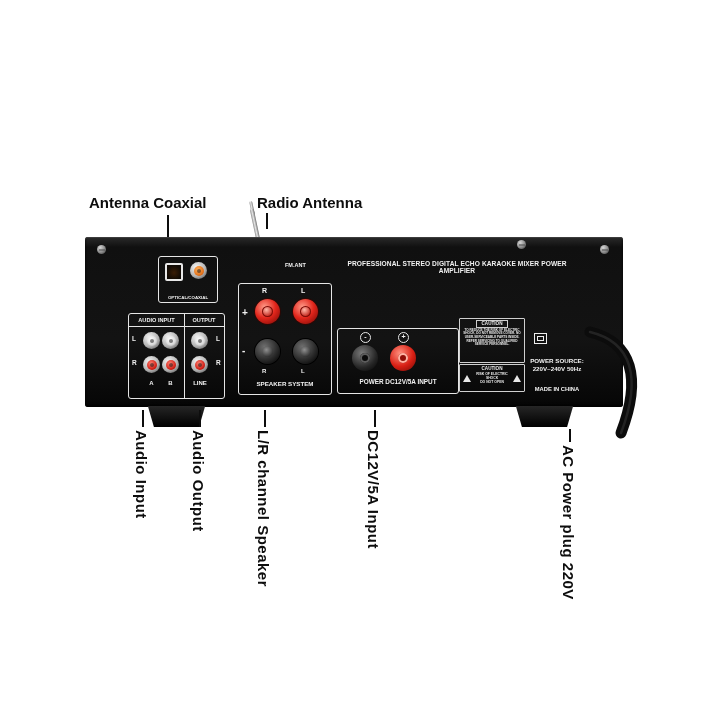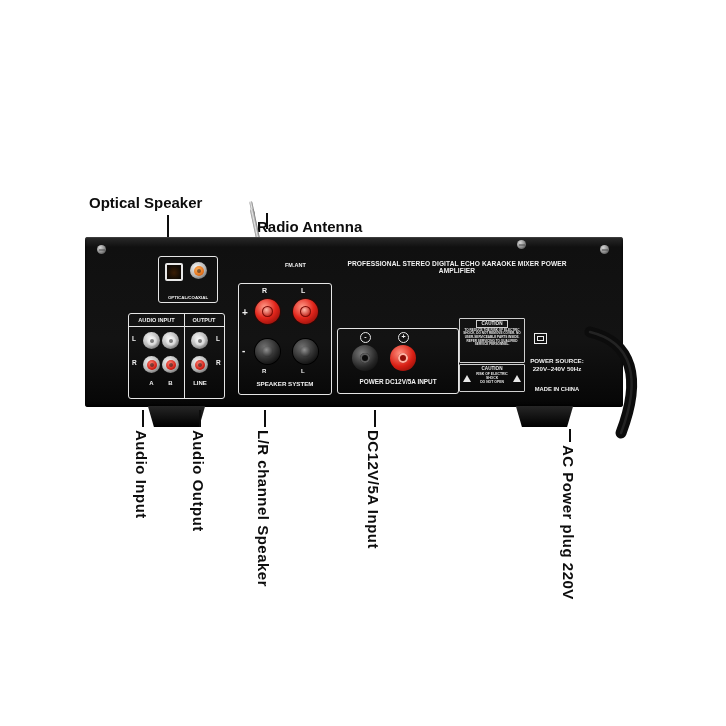--- a/index.html
+++ b/index.html
@@ -79,22 +79,22 @@
              transform:rotate(-12deg); transform-origin:bottom center; }
   .ant-base { position:absolute; left:246px; top:239px; width:34px; height:28px;
               background:linear-gradient(90deg,#000,#3a3a3a 45%,#050505);
               clip-path:polygon(26% 0, 74% 0, 100% 100%, 0 100%); border-radius:2px; }
 </style>
 </head>
 <body>
 
 <div class="canvas">
 
-  <div class="top-label" style="left:89px; top:194px;">Optical Speaker</div>
-  <div class="top-label" style="left:257px; top:194px;margin-top:24px;">Radio Antenna</div>
+  <div class="top-label" style="left:89px; top:194px;">Antenna Coaxial</div>
+  <div class="top-label" style="left:257px; top:194px;">Radio Antenna</div>
   <div class="leader" style="left:167px; top:215px; height:23px;"></div>
   <div class="leader" style="left:266px; top:213px; height:16px;"></div>
 
   <div class="ant-tip"></div>
   <div class="ant-rod"></div>
   <div class="ant-base"></div>
 
   <div class="panel">
 
     <div class="screw" style="left:12px; top:8px;"></div>

